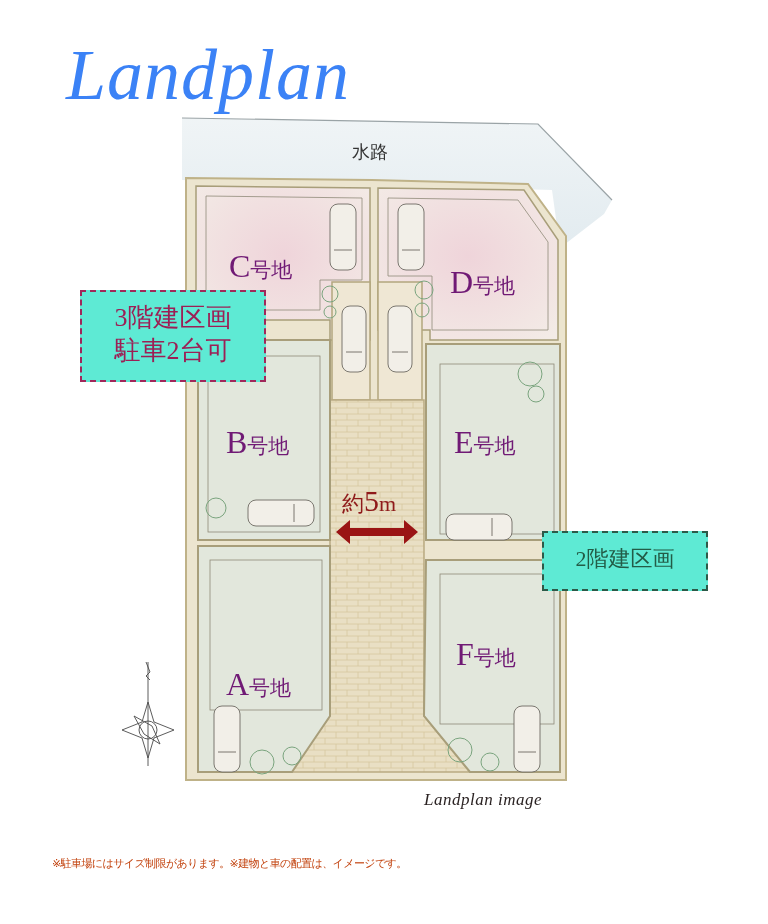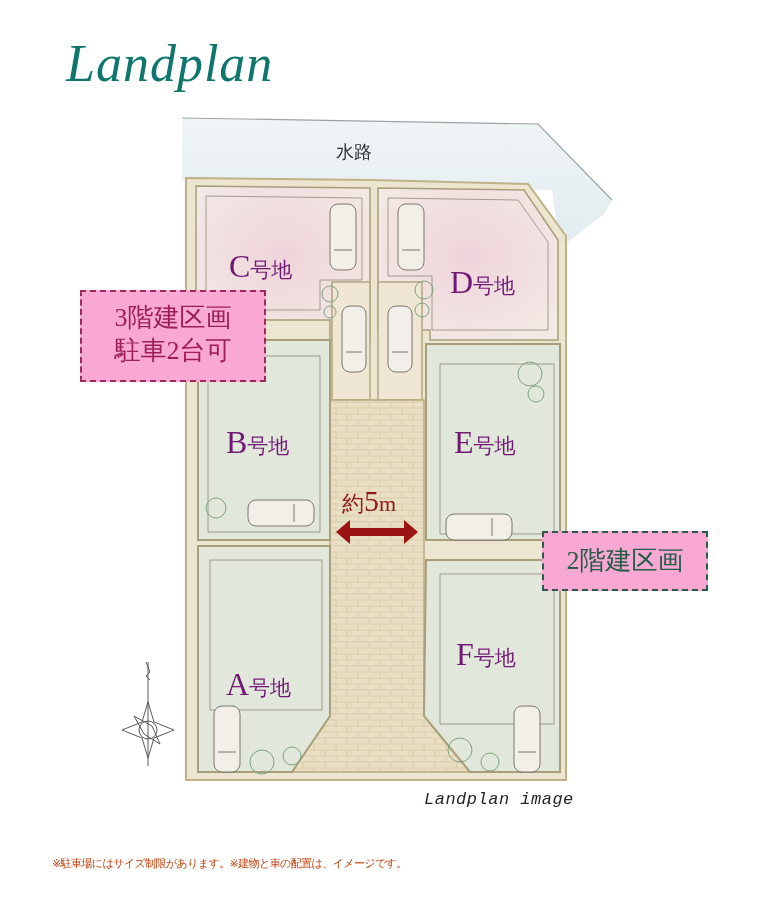--- a/index.html
+++ b/index.html
@@ -2,62 +2,62 @@
 <html><head>
 <meta charset="utf-8">
 <style>
   * { box-sizing: border-box; margin: 0; padding: 0; }
   html, body { width: 768px; height: 924px; background: #ffffff; overflow: hidden; }
   body { position: relative; font-family: "DejaVu Serif", serif; }
 
   .title {
     position: absolute; left: 66px; top: 34px;
     font-family: "Liberation Serif", serif; font-style: italic;
-    font-size: 52px; color: #0f766e; letter-spacing: 1px;
+    font-size: 72px; color: #3b82f6; letter-spacing: 1px;
   }
 
   svg.plan { position: absolute; left: 0; top: 0; }
 
   .lot-label {
     position: absolute; font-family: "Liberation Serif", serif;
     color: #701a75; white-space: nowrap;
   }
   .lot-label .letter { font-size: 32px; }
   .lot-label .suffix { font-size: 21px; font-family: "DejaVu Sans", sans-serif; }
 
   .waterway {
-    position: absolute; left: 336px; top: 140px;
+    position: absolute; left: 352px; top: 140px;
     font-family: Liberation Sans, sans-serif; font-size: 18px; color: #333;
   }
 
   .callout {
-    position: absolute; background: #f9a8d4;
+    position: absolute; background: #5eead4;
     text-align: center; line-height: 1.25;
     font-family: "Liberation Serif", "DejaVu Serif", serif;
   }
   .callout-3f {
     left: 80px; top: 290px; width: 186px; height: 92px;
     border: 2px dashed #a0285a; color: #9c1f55; font-size: 26px; padding-top: 10px;
   }
   .callout-2f {
     left: 542px; top: 531px; width: 166px; height: 60px;
-    border: 2px dashed #2c5a48; color: #235c47; font-size: 26px; padding-top: 12px;
+    border: 2px dashed #2c5a48; color: #235c47; font-size: 22px; padding-top: 12px;
   }
 
   .width-label {
     position: absolute; left: 342px; top: 484px;
     color: #8f1a1a; font-family: "Liberation Serif", serif; white-space: nowrap;
   }
   .width-label .pre { font-size: 22px; }
   .width-label .num { font-size: 30px; }
   .width-label .unit { font-size: 22px; }
 
   .sketch-caption {
     position: absolute; left: 424px; top: 790px;
-    font-family: Liberation Mono, monospace; font-style: italic;
+    font-family: Liberation Serif, serif; font-style: italic;
     font-size: 17px; color: #2b2323; letter-spacing: 0.5px;
   }
 
   .footnote {
     position: absolute; left: 52px; top: 856px;
     font-family: "DejaVu Sans", sans-serif; font-size: 11px; color: #c2410c;
     letter-spacing: -0.6px; white-space: nowrap;
   }
 </style>
 </head>

